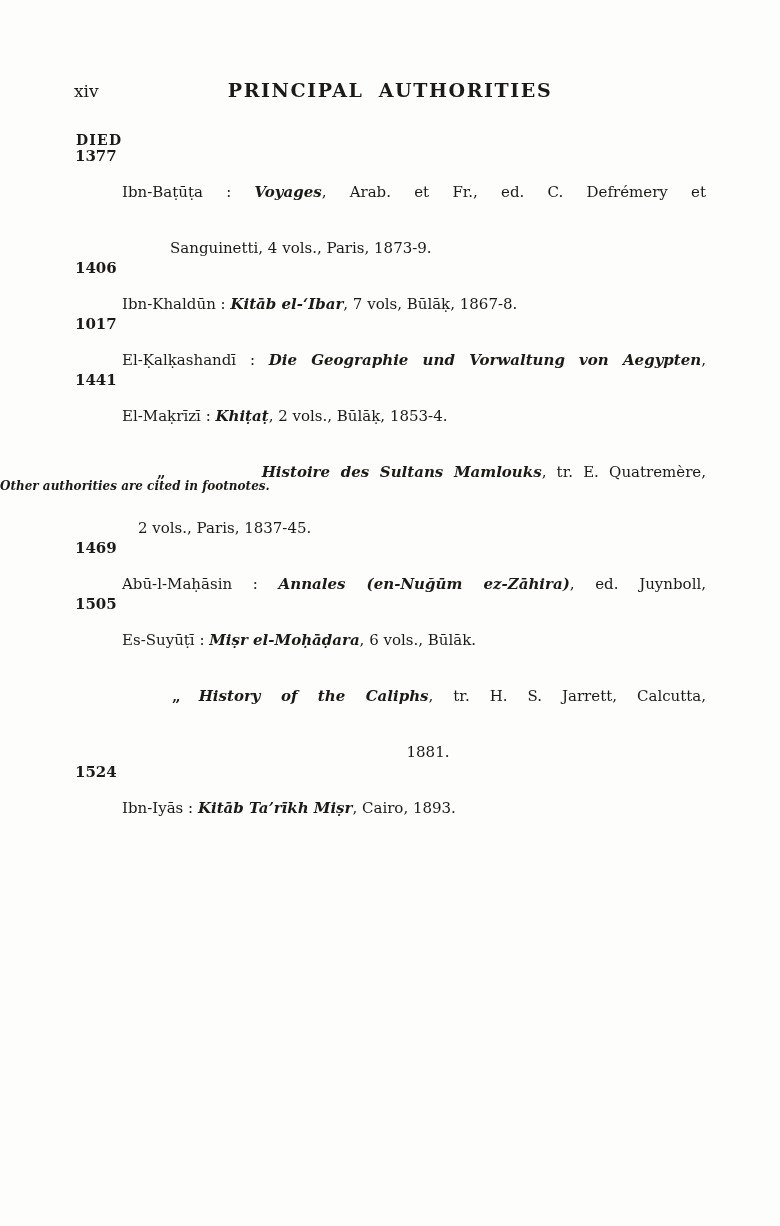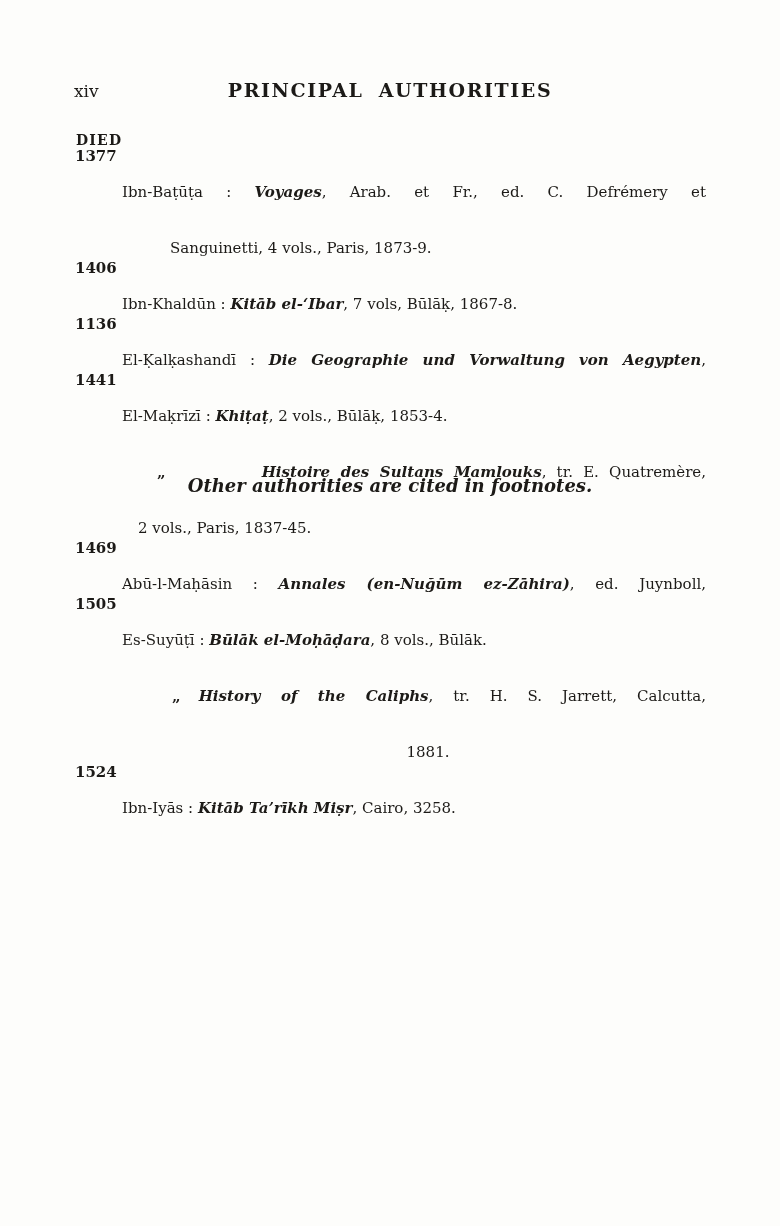--- a/index.html
+++ b/index.html
@@ -36,21 +36,21 @@
   .line.hang-xs  .txt{padding-left:16px;}
   .line.ditto-wide .txt{padding-left:35px;}
   .line.ditto-sm   .txt{padding-left:50px;}
   .ditto{font-weight:bold;}
   .line.ditto-wide .ditto{margin-right:96px;}
   .line.ditto-sm   .ditto{margin-right:18px;}
   .line.justify .txt{text-align:justify;text-align-last:justify;}
   
   .footnote{
     position:absolute;top:476px;left:0;width:100%;
-    text-align:center;font-style:italic;font-weight:600;font-size:18px;
+    text-align:left;font-style:italic;font-weight:600;font-size:12px;
   }
 </style>
 </head>
 <body>
 
 <div class="page">
 
   <div class="runhead">
     <span class="pagenum">xiv</span>
     <div class="runtitle">PRINCIPAL AUTHORITIES</div>
@@ -66,52 +66,52 @@
       </div>
       <div class="line hang">
         <span class="year"></span>
         <span class="txt"><span>Sanguinetti, 4 vols., Paris, 1873-9.</span></span>
       </div>
       <div class="line first">
         <span class="year">1406</span>
         <span class="txt"><span>Ibn-Khaldūn : </span><i>Kitāb el-ʻIbar</i><span>, 7 vols, Būlāḳ, 1867-8.</span></span>
       </div>
       <div class="line first justify">
-        <span class="year">1136</span>
+        <span class="year">1017</span>
         <span class="txt"><span>El-Ḳalḳashandī : </span><i>Die Geographie und Vorwaltung von Aegypten</i><span>,</span></span>
       </div>
       <div class="line first">
         <span class="year">1441</span>
         <span class="txt"><span>El-Maḳrīzī : </span><i>Khiṭaṭ</i><span>, 2 vols., Būlāḳ, 1853-4.</span></span>
       </div>
       <div class="line ditto-wide justify">
         <span class="year"></span>
         <span class="txt"><span class="ditto">„</span><i>Histoire des Sultans Mamlouks</i><span>, tr. E. Quatremère,</span></span>
       </div>
       <div class="line hang-xs">
         <span class="year"></span>
         <span class="txt"><span>2 vols., Paris, 1837-45.</span></span>
       </div>
       <div class="line first justify">
         <span class="year">1469</span>
         <span class="txt"><span>Abū-l-Maḥāsin : </span><i>Annales (en-Nuğūm ez-Zāhira)</i><span>, ed. Juynboll,</span></span>
       </div>
       <div class="line first">
         <span class="year">1505</span>
-        <span class="txt"><span>Es-Suyūṭī : </span><i>Būlāk el-Moḥāḍara</i><span>, 8 vols., Būlāk.</span></span>
+        <span class="txt"><span>Es-Suyūṭī : </span><i>Miṣr el-Moḥāḍara</i><span>, 6 vols., Būlāk.</span></span>
       </div>
       <div class="line ditto-sm justify">
         <span class="year"></span>
         <span class="txt"><span class="ditto">„</span><i>History of the Caliphs</i><span>, tr. H. S. Jarrett, Calcutta,</span></span>
       </div>
       <div class="line hang-sm">
         <span class="year"></span>
         <span class="txt"><span>1881.</span></span>
       </div>
       <div class="line first">
         <span class="year">1524</span>
-        <span class="txt"><span>Ibn-Iyās : </span><i>Kitāb Taʼrīkh Miṣr</i><span>, Cairo, 3258.</span></span>
+        <span class="txt"><span>Ibn-Iyās : </span><i>Kitāb Taʼrīkh Miṣr</i><span>, Cairo, 1893.</span></span>
       </div>
     </div>
 
   <div class="footnote">Other authorities are cited in footnotes.</div>
 
 </div>
 
 </body></html>

